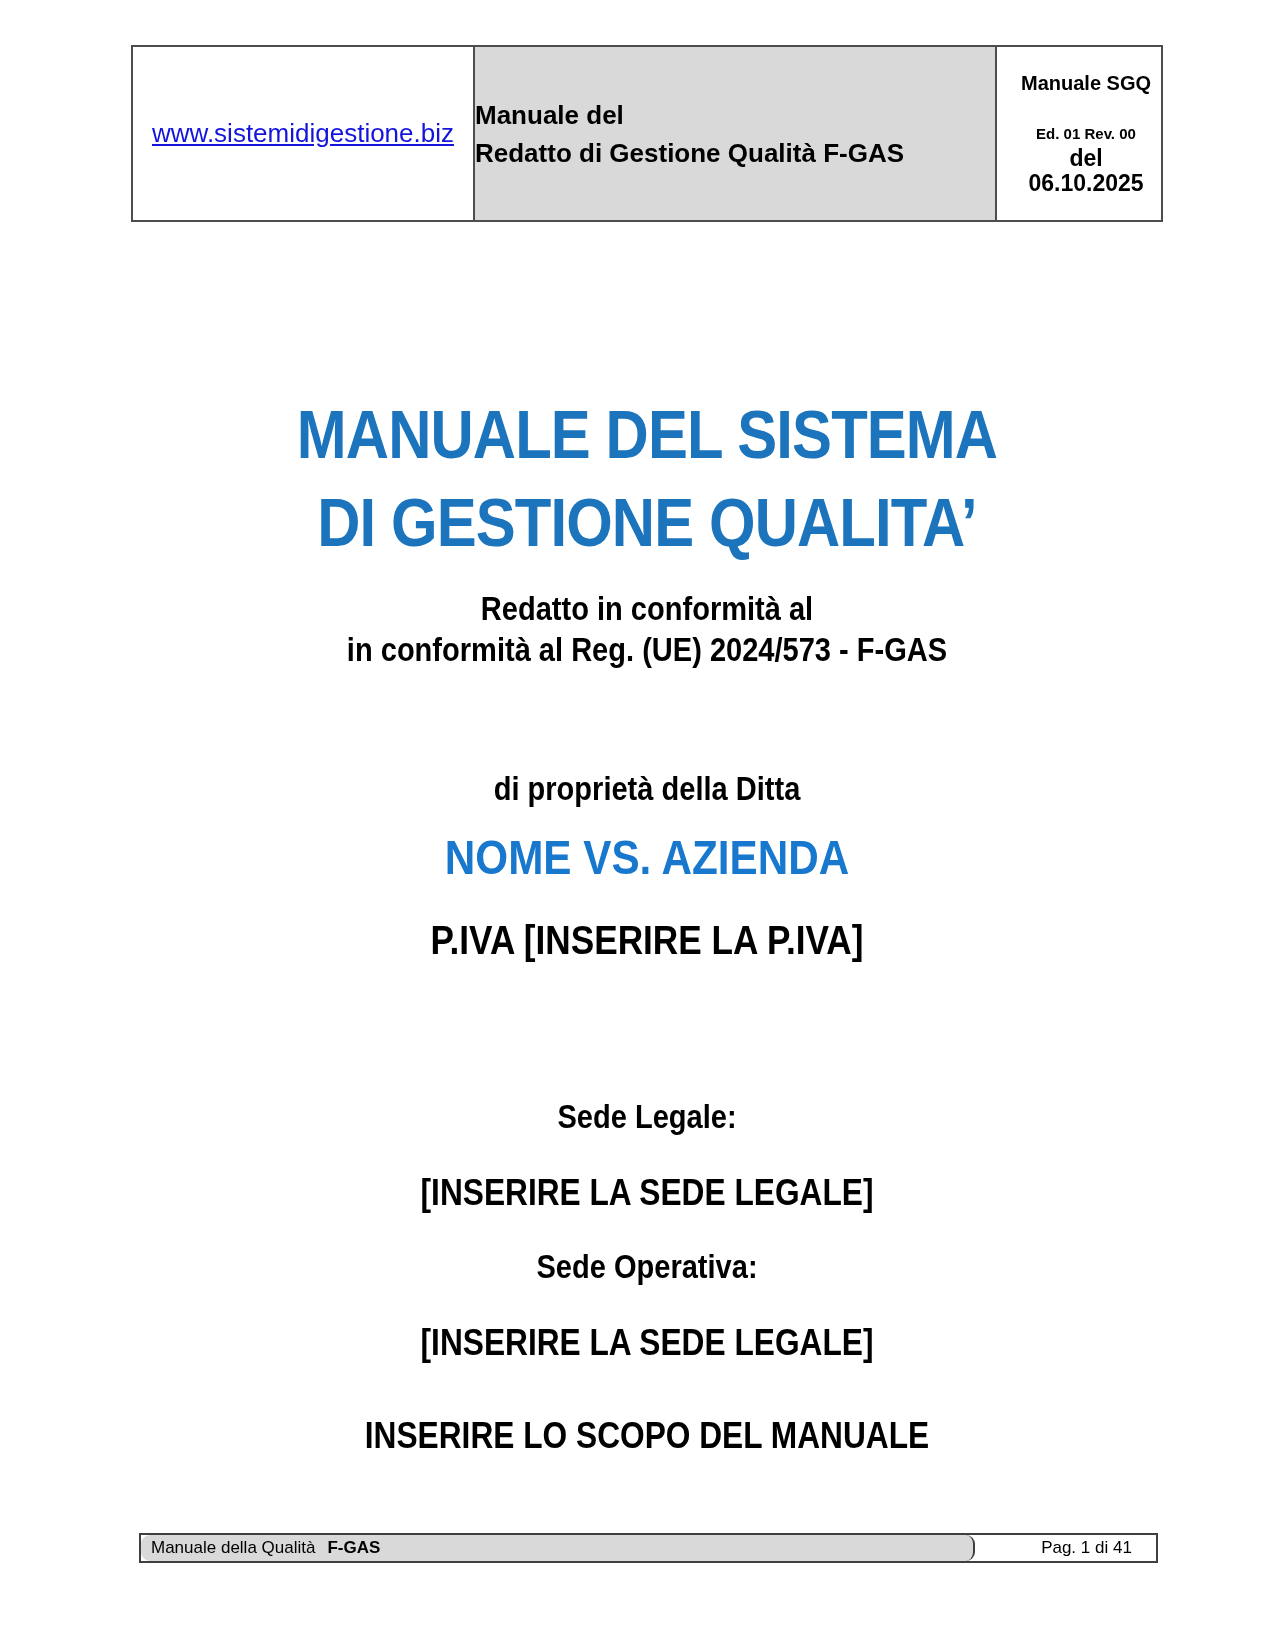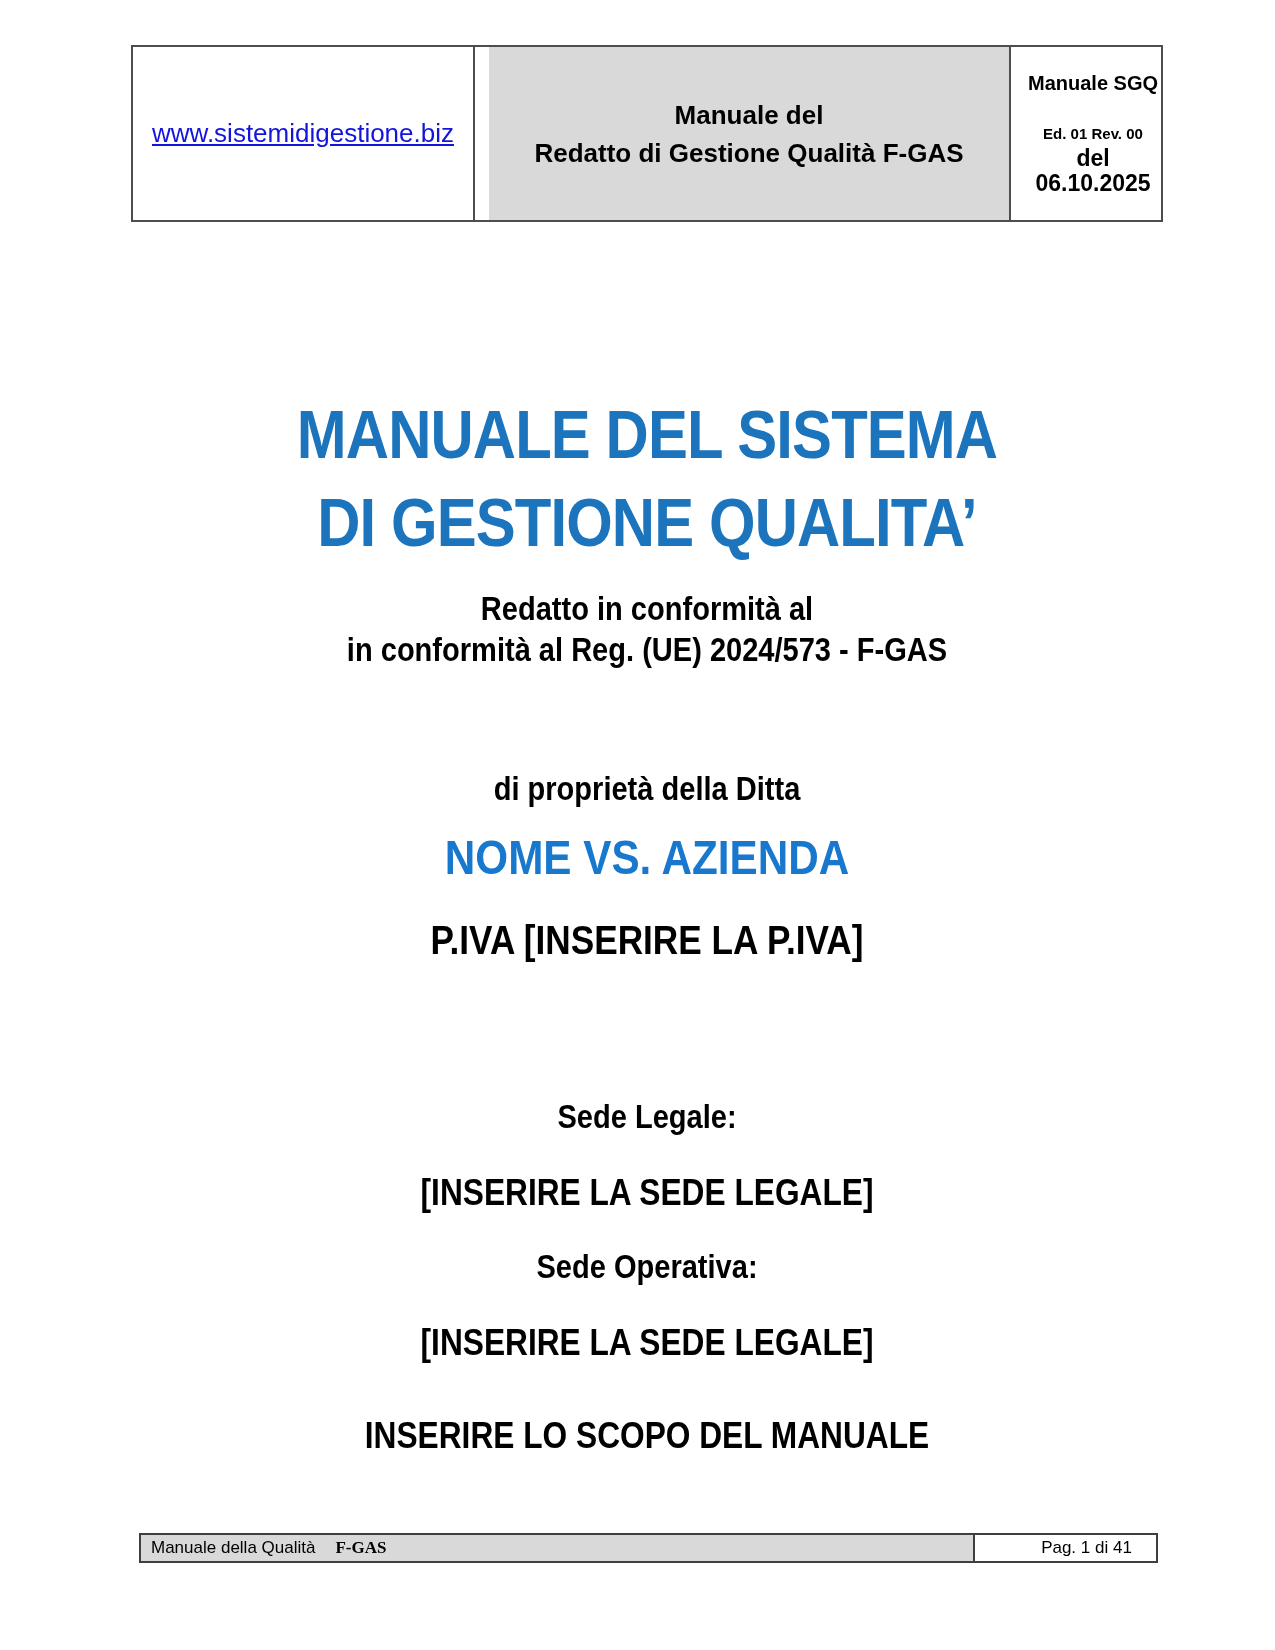--- a/index.html
+++ b/index.html
@@ -30,25 +30,24 @@
     border-right: 2px solid #4d4d4d;
   }
   .hc-website a {
     font-size: 26px;
     color: #1414dc;
     text-decoration: underline;
     cursor: pointer;
   }
   .hc-title {
     flex: 0 0 522px;
-    align-items: center;
+    align-items: flex-start;
     background: #d9d9d9;
     border-right: 2px solid #4d4d4d;
     text-align: center;
-    margin-left: 14px;
   }
   .hc-title .line { font-size: 26px; font-weight: bold; line-height: 38px; }
   .hc-rev {
     flex: 1 1 auto;
     padding-left: 14px;
     text-align: center;
   }
   .hc-rev .code { font-size: 20px; font-weight: bold; margin-bottom: 26px; }
   .hc-rev .ed   { font-size: 15px; font-weight: bold; line-height: 25px; }
   .hc-rev .date { font-size: 23px; font-weight: bold; line-height: 25px; }
@@ -84,22 +83,23 @@
     border: 2px solid #3f3f3f;
     font-size: 17px;
   }
   .fc-name {
     flex: 0 0 834px;
     background: #d9d9d9;
     border-right: 2px solid #3f3f3f;
     display: flex;
     align-items: center;
     padding-left: 10px;
+    border-radius: 9px;
   }
-  .fc-name .suffix { font-weight: bold; margin-left: 20px; font-family: Liberation Serif, serif; }
+  .fc-name .suffix { font-weight: bold; margin-left: 12px; }
   .fc-page {
     flex: 1 1 auto;
     display: flex;
     align-items: center;
     justify-content: center;
     padding-left: 42px;
   }
 </style>
 </head>
 <body>

